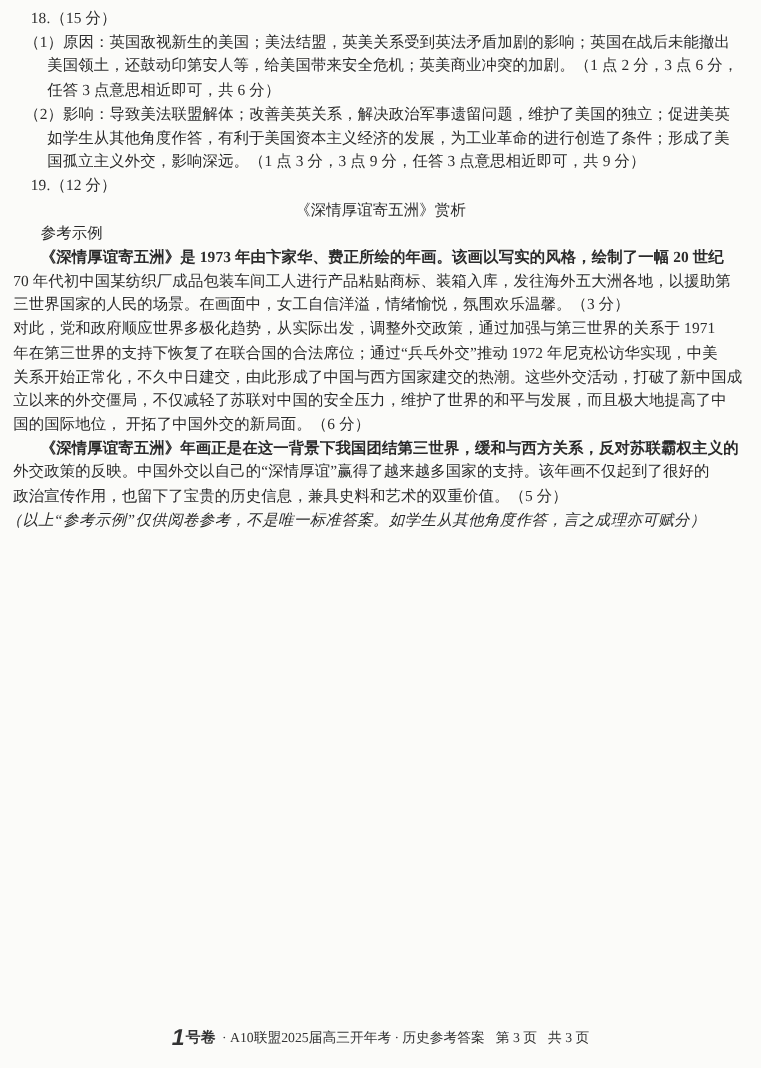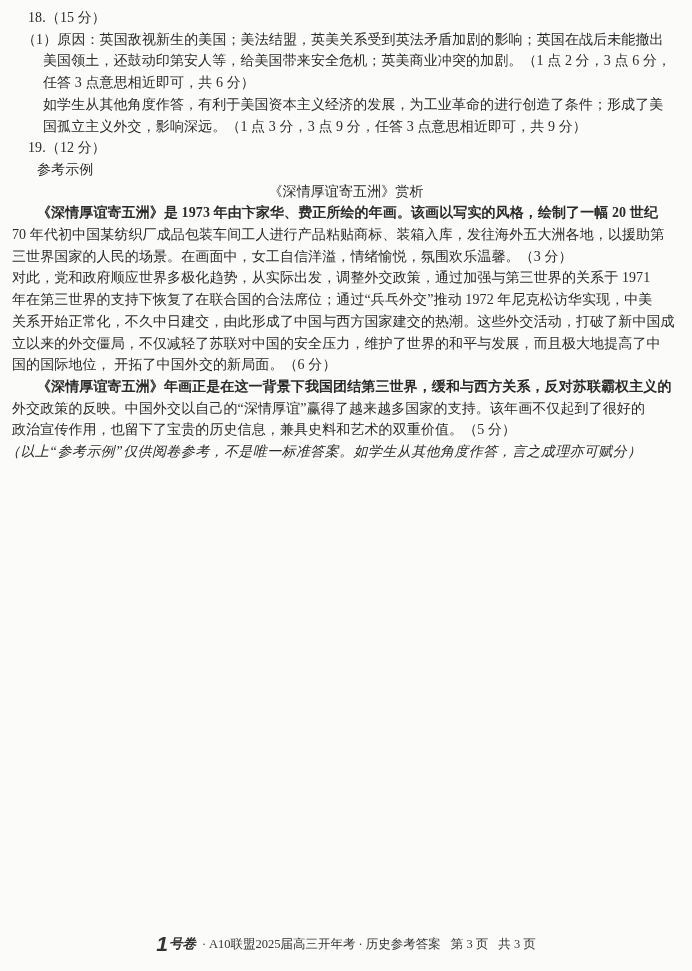--- a/index.html
+++ b/index.html
@@ -51,46 +51,46 @@
     font-family: "Liberation Sans", sans-serif;
     font-style: italic;
     font-weight: 900;
     font-size: 21px;
     vertical-align: -3px;
     letter-spacing: 0;
     margin-right: 1px;
   }
   .footer .logo-suffix {
     font-weight: bold;
-    font-style: italic;
     font-size: 13.5px;
     margin-right: 3px;
   }
   .footer .sep { margin: 0 3px; }
   .footer .pagenum { margin-left: 10px; }
   .footer .totalnum { margin-left: 10px; }
 </style>
 </head>
 <body>
 
 <div class="page">
   <div class="content">
 
     <div class="line l-num">18.（15 分）</div>
 
     <div class="line l-item-first">（1）原因：英国敌视新生的美国；美法结盟，英美关系受到英法矛盾加剧的影响；英国在战后未能撤出</div>
     <div class="line l-item-cont">美国领土，还鼓动印第安人等，给美国带来安全危机；英美商业冲突的加剧。（1 点 2 分，3 点 6 分，</div>
     <div class="line l-item-cont">任答 3 点意思相近即可，共 6 分）</div>
 
+    <div class="line l-item-first">（2）影响：导致美法联盟解体；改善美英关系，解决政治军事遗留问题，维护了美国的独立；促进美英</div>
     <div class="line l-item-cont">如学生从其他角度作答，有利于美国资本主义经济的发展，为工业革命的进行创造了条件；形成了美</div>
     <div class="line l-item-cont">国孤立主义外交，影响深远。（1 点 3 分，3 点 9 分，任答 3 点意思相近即可，共 9 分）</div>
 
     <div class="line l-num">19.（12 分）</div>
+    <div class="line l-title">《深情厚谊寄五洲》赏析</div>
     <div class="line l-label">参考示例</div>
-    <div class="line l-title">《深情厚谊寄五洲》赏析</div>
 
     <div class="line l-para-first">《深情厚谊寄五洲》是 1973 年由卞家华、费正所绘的年画。该画以写实的风格，绘制了一幅 20 世纪</div>
     <div class="line l-para-cont">70 年代初中国某纺织厂成品包装车间工人进行产品粘贴商标、装箱入库，发往海外五大洲各地，以援助第</div>
     <div class="line l-para-cont">三世界国家的人民的场景。在画面中，女工自信洋溢，情绪愉悦，氛围欢乐温馨。（3 分）</div>
 
     <div class="line l-para-cont">对此，党和政府顺应世界多极化趋势，从实际出发，调整外交政策，通过加强与第三世界的关系于 1971</div>
     <div class="line l-para-cont">年在第三世界的支持下恢复了在联合国的合法席位；通过“兵乓外交”推动 1972 年尼克松访华实现，中美</div>
     <div class="line l-para-cont">关系开始正常化，不久中日建交，由此形成了中国与西方国家建交的热潮。这些外交活动，打破了新中国成</div>
     <div class="line l-para-cont">立以来的外交僵局，不仅减轻了苏联对中国的安全压力，维护了世界的和平与发展，而且极大地提高了中</div>
     <div class="line l-para-cont">国的国际地位， 开拓了中国外交的新局面。（6 分）</div>

